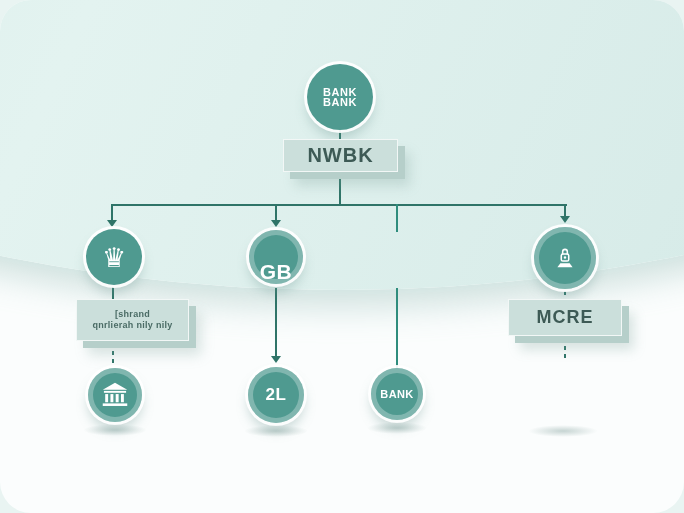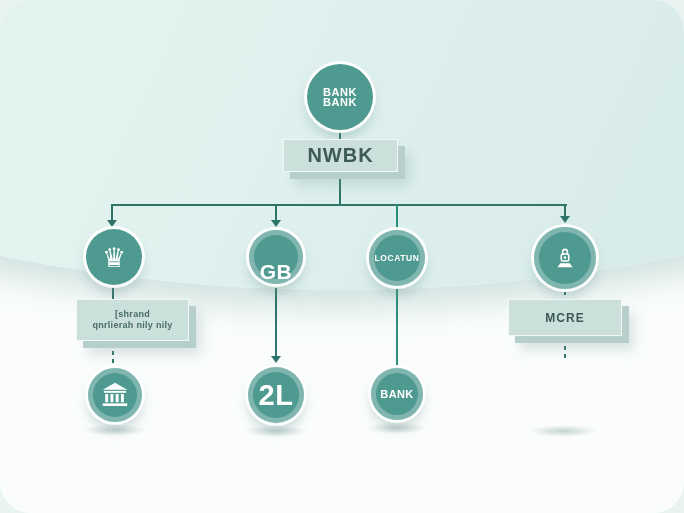--- a/index.html
+++ b/index.html
@@ -80,56 +80,53 @@
   </div>
 
   <div class="circle" style="left:86px;top:229px;width:56px;height:56px;">
     <div class="glyph">♛</div>
   </div>
 
   <div class="circle ring" style="left:249px;top:230px;width:54px;height:54px;justify-content:flex-end;">
     <div class="big">GB</div>
   </div>
 
-  <div class="circle ring" style="left:369px;top:230px;width:56px;height:56px;">
-    <div class="small">LOCATUN</div>
-  </div>
 
   <div class="circle ring" style="left:534px;top:227px;width:62px;height:62px;">
     <svg width="28" height="28" viewBox="0 0 24 24">
       <path d="M10 9 V6.6 a2 2 0 0 1 4 0 V9" fill="none" stroke="#ffffff" stroke-width="1.3"></path>
       <rect x="8.8" y="8.6" width="6.4" height="6" rx="1.4" fill="none" stroke="#ffffff" stroke-width="1.3"></rect>
       <circle cx="12" cy="11.6" r="1" fill="#ffffff"></circle>
       <path d="M5.5 20 L8 16.6 H16 L18.5 20 Z" fill="#ffffff"></path>
     </svg>
   </div>
 
   <div class="plaque" style="left:76px;top:299px;width:111px;height:40px;">
     <div class="tiny">[shrand</div>
     <div class="tiny">qnrlierah nily nily</div>
   </div>
 
   <div class="plaque" style="left:508px;top:299px;width:112px;height:35px;">
-    <div class="title" style="font-size:12px;">MCRE</div>
+    <div class="title" style="font-size:18px;">MCRE</div>
   </div>
 
   <div class="circle ring" style="left:88px;top:368px;width:54px;height:54px;">
     <svg width="28" height="26" viewBox="0 0 24 22">
       <polygon points="12,0.5 22.5,6.5 1.5,6.5" fill="#ffffff"></polygon>
       <rect x="2.5" y="7.5" width="19" height="1.6" fill="#ffffff"></rect>
       <rect x="3.6" y="10.2" width="2.5" height="7" fill="#ffffff"></rect>
       <rect x="8.1" y="10.2" width="2.5" height="7" fill="#ffffff"></rect>
       <rect x="12.6" y="10.2" width="2.5" height="7" fill="#ffffff"></rect>
       <rect x="17.1" y="10.2" width="2.5" height="7" fill="#ffffff"></rect>
       <rect x="1.5" y="18.2" width="21" height="2.2" fill="#ffffff"></rect>
     </svg>
   </div>
 
   <div class="circle ring" style="left:248px;top:367px;width:56px;height:56px;">
-    <div class="big" style="font-size:29px;">2L</div>
+    <div class="big" style="font-size:17px;">2L</div>
   </div>
 
   <div class="circle ring" style="left:371px;top:368px;width:52px;height:52px;">
     <div class="med">BANK</div>
   </div>
 
 
   <div class="groundshadow" style="left:83px;top:424px;width:64px;"></div>
   <div class="groundshadow" style="left:244px;top:425px;width:64px;"></div>
   <div class="groundshadow" style="left:367px;top:422px;width:60px;"></div>

